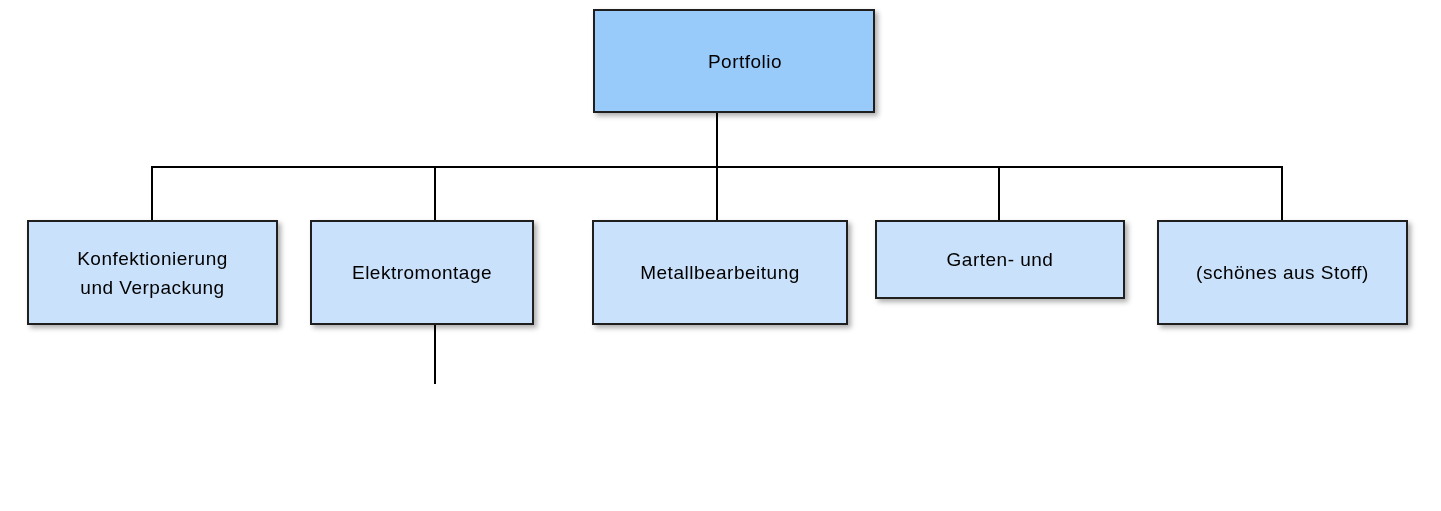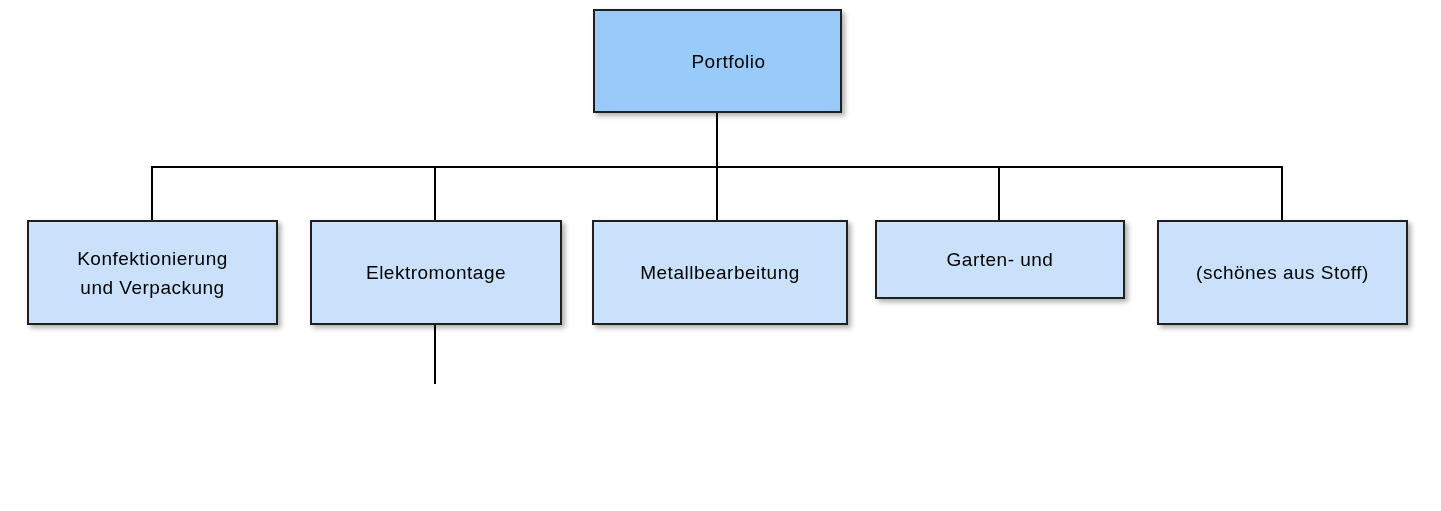--- a/index.html
+++ b/index.html
@@ -43,34 +43,34 @@
 
   <div class="connector" style="left:716px;  top:113px; width:2px;    height:55px;"></div>
   <div class="connector" style="left:151px;  top:166px; width:1132px; height:2px;"></div>
   <div class="connector" style="left:151px;  top:166px; width:2px;    height:55px;"></div>
   <div class="connector" style="left:434px;  top:166px; width:2px;    height:55px;"></div>
   <div class="connector" style="left:716px;  top:166px; width:2px;    height:55px;"></div>
   <div class="connector" style="left:998px;  top:166px; width:2px;    height:55px;"></div>
   <div class="connector" style="left:1281px; top:166px; width:2px;    height:55px;"></div>
   <div class="connector" style="left:434px;  top:325px; width:2px;    height:59px;"></div>
 
-  <div class="node root" style="left:593px; top:9px; width:249px; height:104px;padding-left:22px;">
+  <div class="node root" style="left:593px; top:9px; width:282px; height:104px;padding-left:22px;">
     <div>
       <div>Portfolio</div>
     </div>
   </div>
 
   <div class="node child" style="left:27px; top:220px; width:251px; height:105px;">
     <div>
       <div>Konfektionierung</div>
       <div>und Verpackung</div>
     </div>
   </div>
 
-  <div class="node child" style="left:310px; top:220px; width:252px; height:105px;">
+  <div class="node child" style="left:310px; top:220px; width:224px; height:105px;">
     <div>
       <div>Elektromontage</div>
     </div>
   </div>
 
   <div class="node child" style="left:592px; top:220px; width:256px; height:105px;">
     <div>
       <div>Metallbearbeitung</div>
     </div>
   </div>

